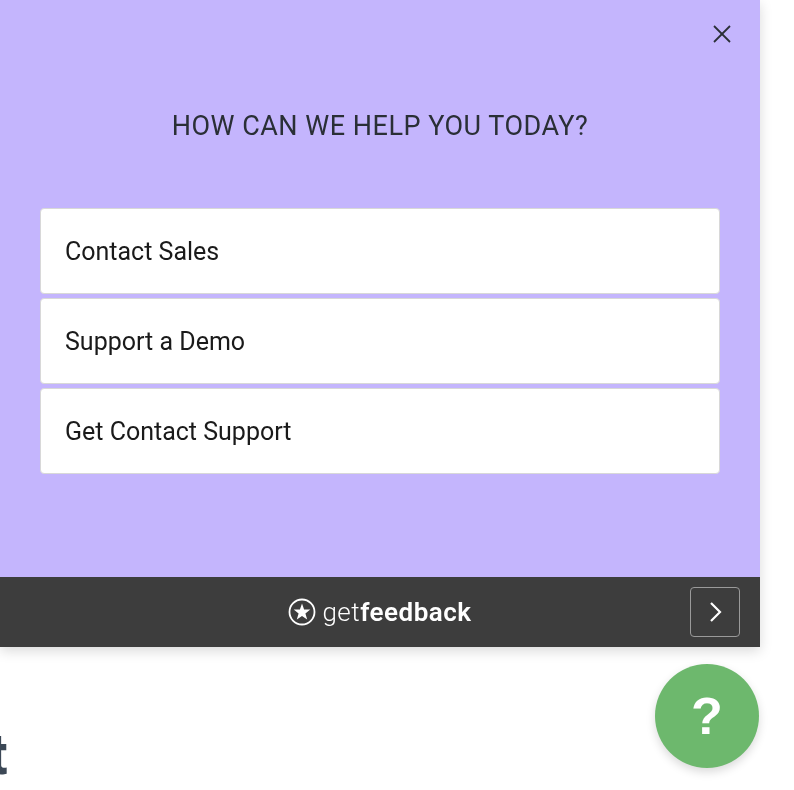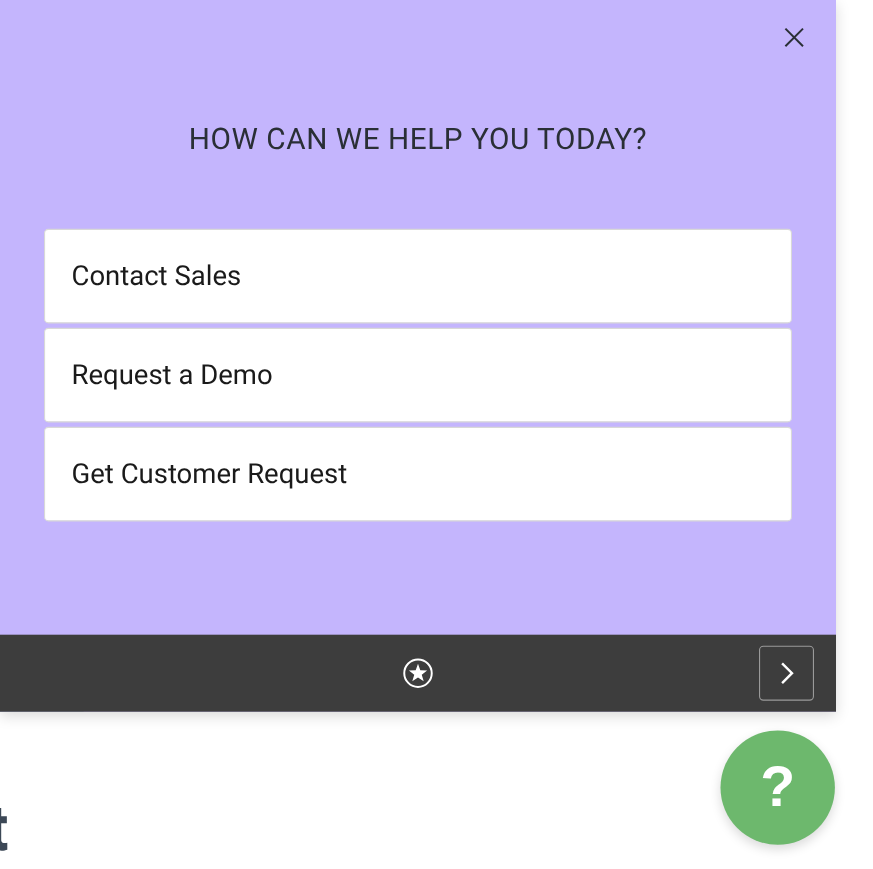--- a/index.html
+++ b/index.html
@@ -178,32 +178,33 @@
   <div class="modal-body">
     <button class="close-btn">
       <svg viewBox="0 0 20 20">
         <line x1="2" y1="2" x2="18" y2="18"></line>
         <line x1="18" y1="2" x2="2" y2="18"></line>
       </svg>
     </button>
     <h1 class="modal-title">HOW CAN WE HELP YOU TODAY?</h1>
     <div class="options">
       <button class="option-btn">Contact Sales</button>
-      <button class="option-btn">Request a Demo</button>
-      <button class="option-btn">Get Customer Request</button>
+      <button class="option-btn">Support a Demo</button>
+      <button class="option-btn">Get Contact Support</button>
     </div>
   </div>
   <div class="modal-footer">
     <div class="brand">
       <span class="brand-icon-wrap">
         <svg viewBox="0 0 28 28">
           <circle cx="14" cy="14" r="12.5" fill="none" stroke="#ffffff" stroke-width="1.8"></circle>
           <path d="M14 5.5 L16.1 11.4 L22.3 11.6 L17.4 15.4 L19.2 21.4 L14 17.9 L8.8 21.4 L10.6 15.4 L5.7 11.6 L11.9 11.4 Z" fill="#ffffff"></path>
         </svg>
       </span>
+      <span class="brand-text"><span>get</span><span class="bold">feedback</span></span>
     </div>
     <button class="next-btn">
       <svg viewBox="0 0 16 24">
         <polyline points="4,3 13,12 4,21"></polyline>
       </svg>
     </button>
   </div>
 </div>
 
 <button class="help-fab">

